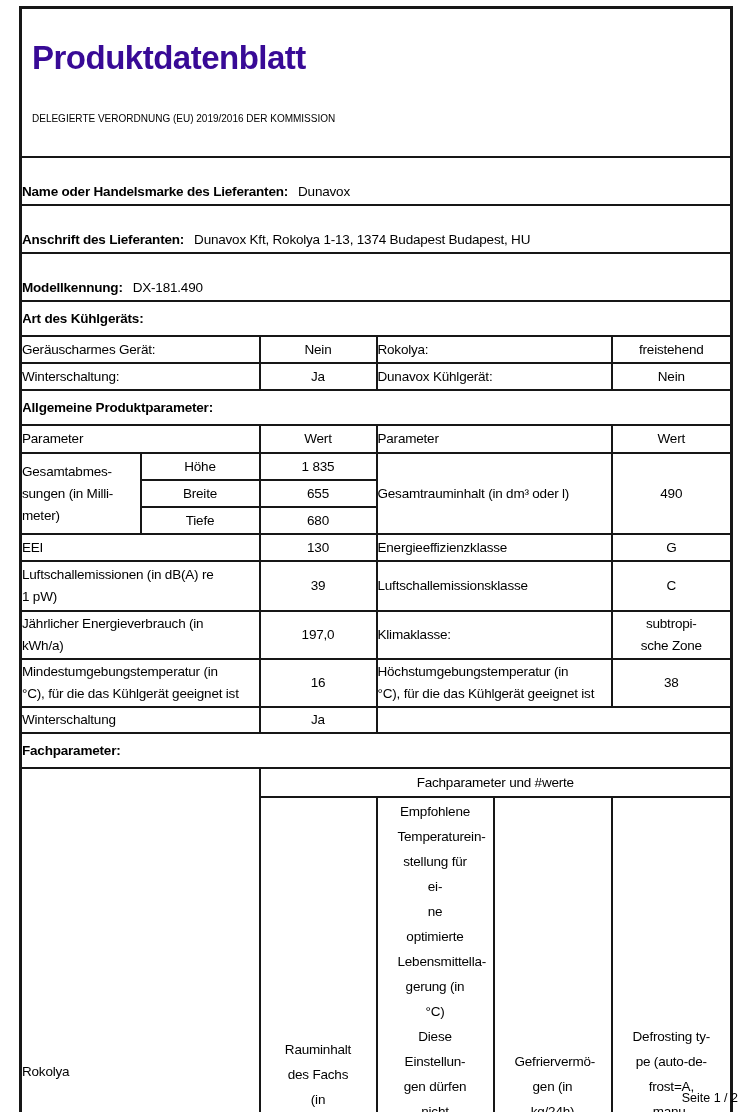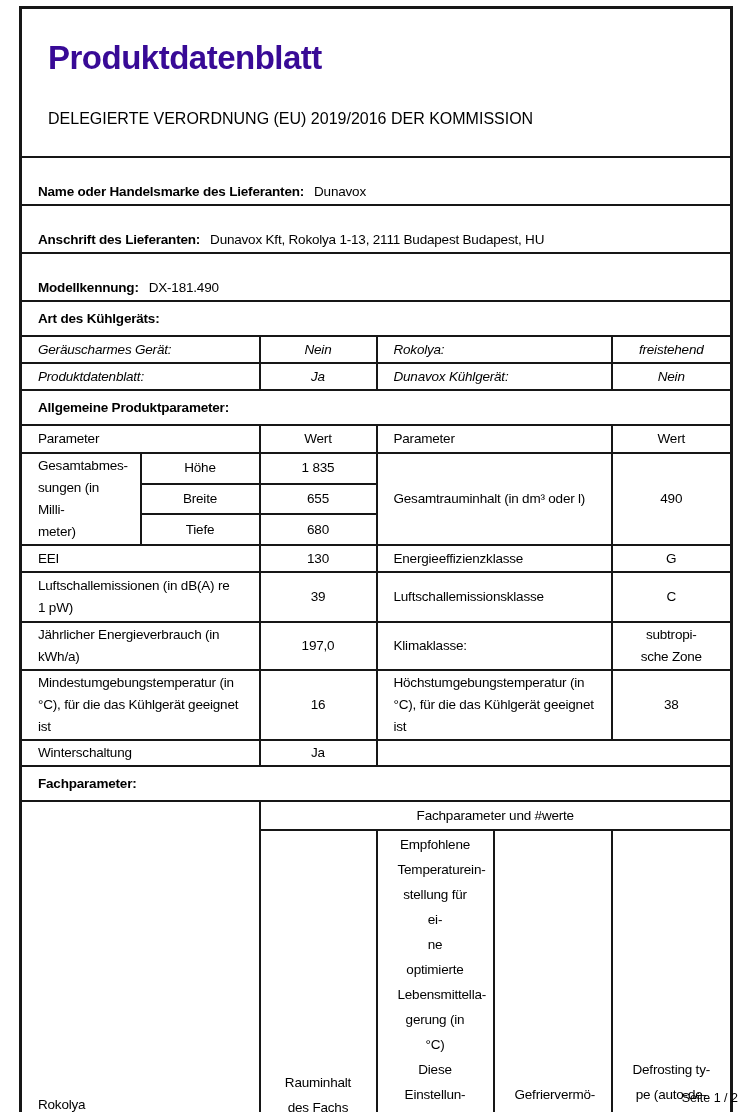--- a/index.html
+++ b/index.html
@@ -8,35 +8,35 @@
     font-family:"Liberation Sans", sans-serif; color:#000;
   }
   table.doc {
     position:absolute; left:19px; top:6px; width:711px;
     border-collapse:collapse; table-layout:fixed;
     border:3px solid #171717;
   }
   td {
     border:2px solid #171717;
     font-size:13.5px; line-height:22px; letter-spacing:-0.2px;
-    vertical-align:middle; padding:1px 16px;
+    vertical-align:middle; padding:1px 0;
     white-space:pre-line; overflow:hidden;
   }
   .b  { font-weight:bold; }
   .c  { text-align:center; padding:1px 20px;margin-top:44px; }
-  .title-cell { padding:8px 10px 4px 26px; }
+  .title-cell { padding:8px 10px 4px 10px; }
   h1.doctitle { margin:0; font-size:33px; line-height:37px; font-weight:bold; letter-spacing:-0.5px; }
-  .subtitle  { margin-top:10px; font-size:16px; letter-spacing:0; }
+  .subtitle  { margin-top:10px; font-size:10px; letter-spacing:0; }
   .val-gap { margin-left:10px; font-weight:normal; }
 
   
   .r-title td { height:82px; vertical-align:top; }
   .r-info  td { height:30px; }
   .r-sect  td { height:31px;border-radius:10px; }
-  .r-type  td { height:23px;font-style:italic; }
+  .r-type  td { height:23px; }
   .r-phead td { height:24px; }
   .r-dim   td { height:23px; }
   .r-eei   td { height:23px; }
   .r-noise td { height:46px; }
   .r-energy td { height:44px; }
   .r-temp  td { height:43px; }
   .r-winter td { height:22px; }
   .r-fwhead td { height:25px; }
   .r-fbig  td { height:272px; line-height:25px; }
   .r-comp1 td { height:43px; }
@@ -69,41 +69,41 @@
       </td>
     </tr>
 
     <tr class="r-info">
       <td colspan="6">
         <span class="b">Name oder Handelsmarke des Lieferanten:</span><span class="val-gap">Dunavox</span>
       </td>
     </tr>
     <tr class="r-info">
       <td colspan="6">
-        <span class="b">Anschrift des Lieferanten:</span><span class="val-gap">Dunavox Kft, Rokolya 1-13, 2111 Budapest Budapest, HU</span>
+        <span class="b">Anschrift des Lieferanten:</span><span class="val-gap">Dunavox Kft, Rokolya 1-13, 1374 Budapest Budapest, HU</span>
       </td>
     </tr>
     <tr class="r-info">
       <td colspan="6">
         <span class="b">Modellkennung:</span><span class="val-gap">DX-181.490</span>
       </td>
     </tr>
 
     <tr class="r-sect">
       <td colspan="6" class="b">Art des Kühlgeräts:</td>
     </tr>
 
     <tr class="r-type">
       <td colspan="2">Geräuscharmes Gerät:</td>
       <td class="c">Nein</td>
       <td colspan="2">Rokolya:</td>
       <td class="c">freistehend</td>
     </tr>
     <tr class="r-type">
-      <td colspan="2">Produktdatenblatt:</td>
+      <td colspan="2">Winterschaltung:</td>
       <td class="c">Ja</td>
       <td colspan="2">Dunavox Kühlgerät:</td>
       <td class="c">Nein</td>
     </tr>
 
     <tr class="r-sect">
       <td colspan="6" class="b">Allgemeine Produktparameter:</td>
     </tr>
 
     <tr class="r-phead">

